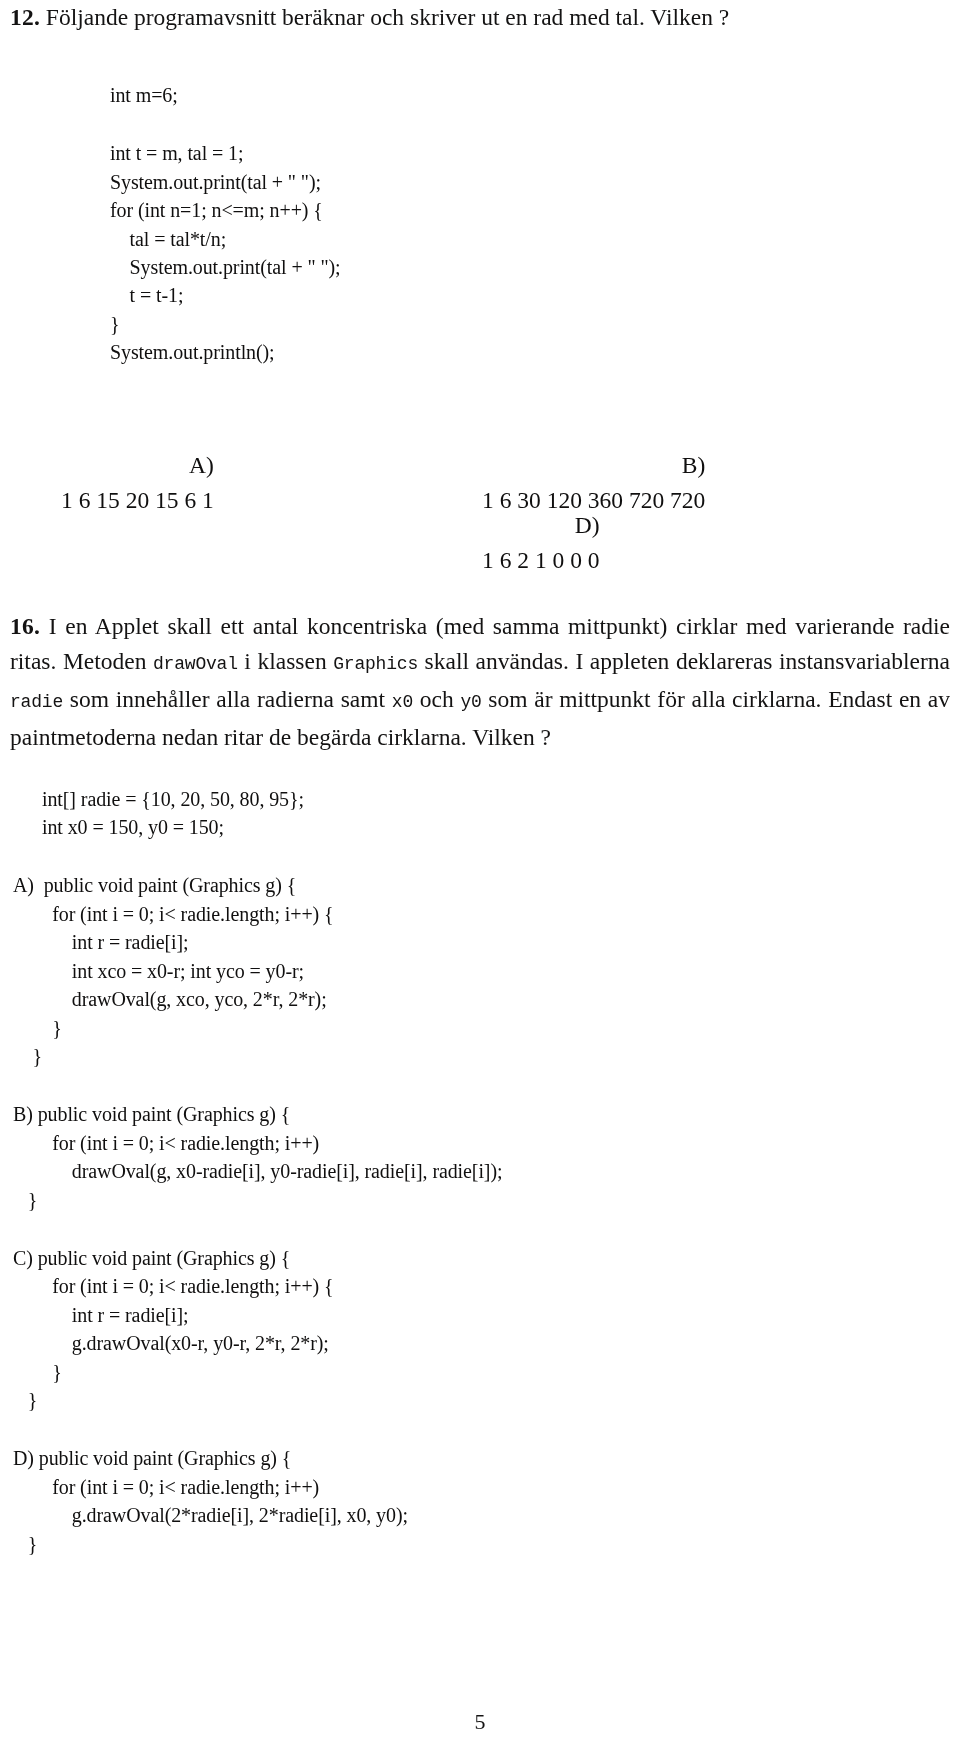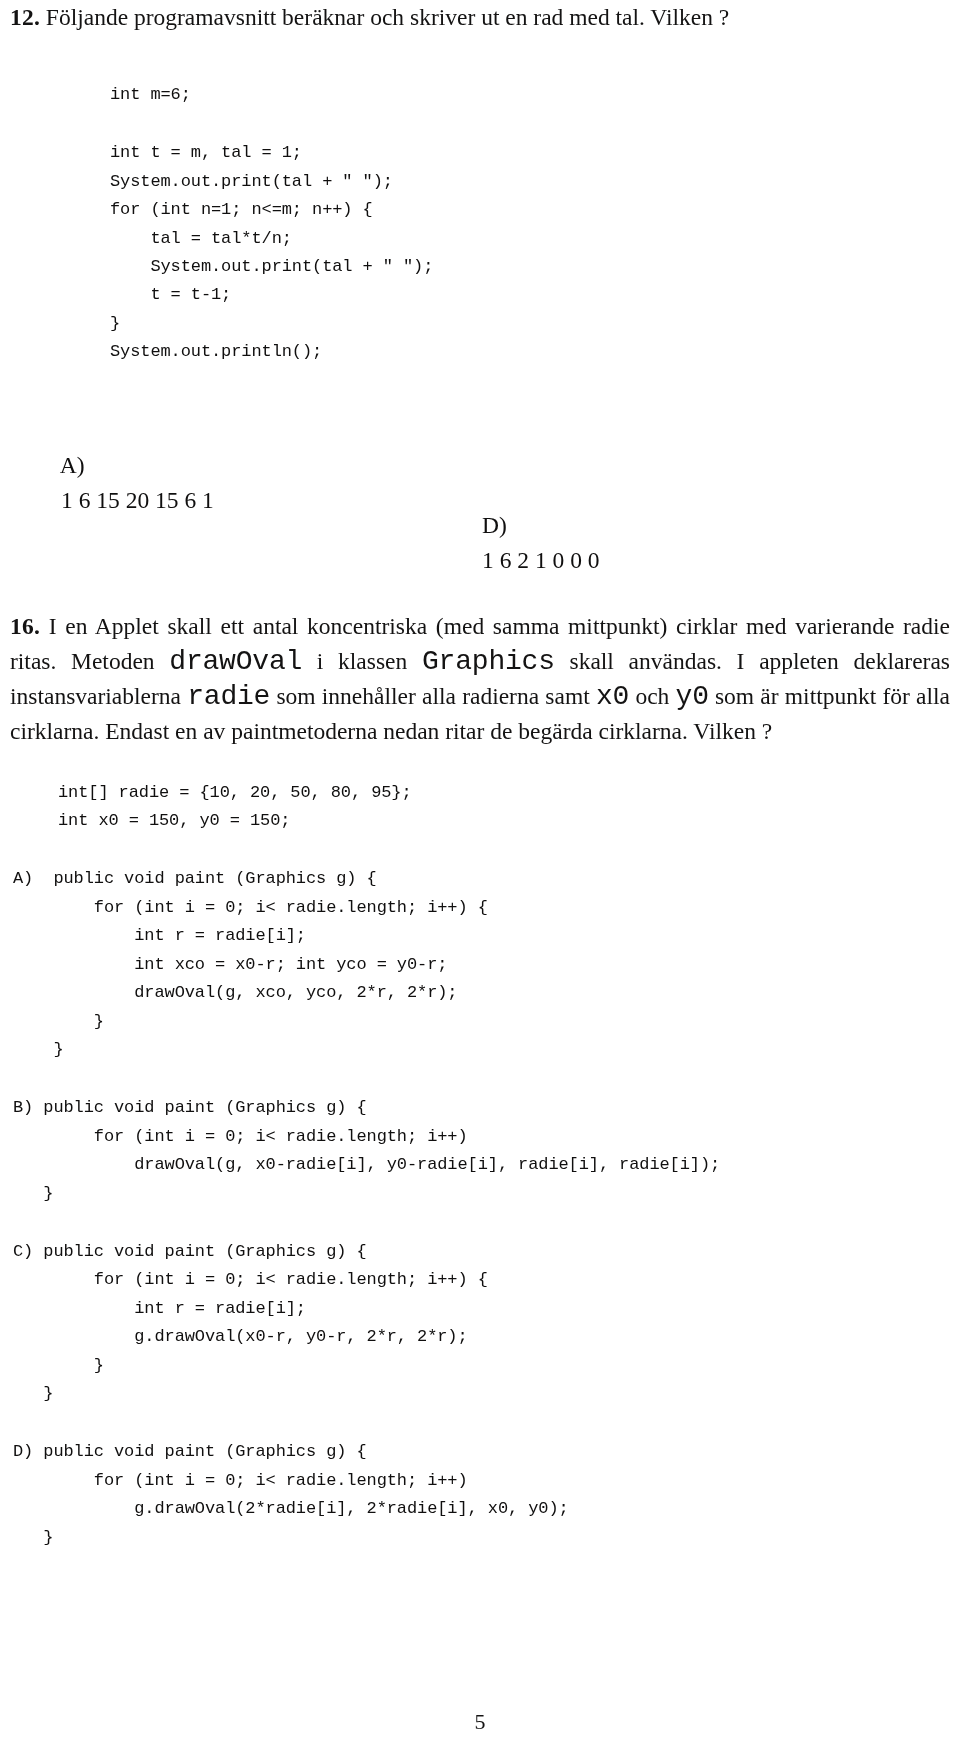--- a/index.html
+++ b/index.html
@@ -31,45 +31,46 @@
     text-align: justify;
     text-justify: inter-word;
     color: #141313;
   }
   .qnum {
     font-weight: bold;
     letter-spacing: 0.2px;
   }
   .mono-inline {
     font-family: "Liberation Mono", "DejaVu Sans Mono", monospace;
-    font-size: 28px;
+    font-size: 18px;
     letter-spacing: -0.2px;
   }
 
   
   .code {
-    font-family: Liberation Mono, monospace;
-    font-size: 17px;
+    font-family: Liberation Serif, serif;
+    font-size: 20px;
     line-height: 28.4px;
     white-space: pre;
     color: #100f0f;
     letter-spacing: -0.1px;
   }
   .code-indent {
     margin-left: 100px;
   }
   .code-flush {
     margin-left: 3px;
   }
 
   
   .options {
     position: relative;
     font-size: 23.5px;
     line-height: 35px;
+    text-align: right;
   }
   .opt-row {
     position: relative;
     height: 60px;
   }
   .opt {
     position: absolute;
     top: 0;
     white-space: pre;
   }
@@ -115,40 +116,44 @@
 System.out.println();</div>
 
   <div class="gap-l"></div>
 
   <div class="options">
     <div class="opt-row">
       <div class="opt opt-left">
         <span>A)</span>
         <span>1 6 15 20 15 6 1</span>
       </div>
+      <div class="opt opt-right">
+        <span>B)</span>
+        <span>1 6 30 120 360 720 720</span>
+      </div>
     </div>
     <div class="opt-row">
       <div class="opt opt-right">
         <span>D)</span>
         <span>1 6 2 1 0 0 0</span>
       </div>
     </div>
   </div>
 
   <div class="gap-l"></div>
   <div class="gap-m"></div>
 
   <div class="question">
     <span class="qnum">16.</span>
     <span>I en Applet skall ett antal koncentriska (med samma mittpunkt) cirklar med varierande radie ritas. Metoden </span><span class="mono-inline">drawOval</span><span> i klassen </span><span class="mono-inline">Graphics</span><span> skall användas. I appleten deklareras instansvariablerna </span><span class="mono-inline">radie</span><span> som innehåller alla radierna samt </span><span class="mono-inline">x0</span><span> och </span><span class="mono-inline">y0</span><span> som är mittpunkt för alla cirklarna. Endast en av paintmetoderna nedan ritar de begärda cirklarna. Vilken ?</span>
   </div>
 
   <div class="gap-m"></div>
 
-  <div class="code" style="margin-left:48px">int[] radie = {10, 20, 50, 80, 95};
+  <div class="code" style="margin-left:32px">int[] radie = {10, 20, 50, 80, 95};
 int x0 = 150, y0 = 150;</div>
 
   <div class="gap-m"></div>
 
   <div class="code code-flush">A)  public void paint (Graphics g) {
         for (int i = 0; i&lt; radie.length; i++) {
             int r = radie[i];
             int xco = x0-r; int yco = y0-r;
             drawOval(g, xco, yco, 2*r, 2*r);
         }

